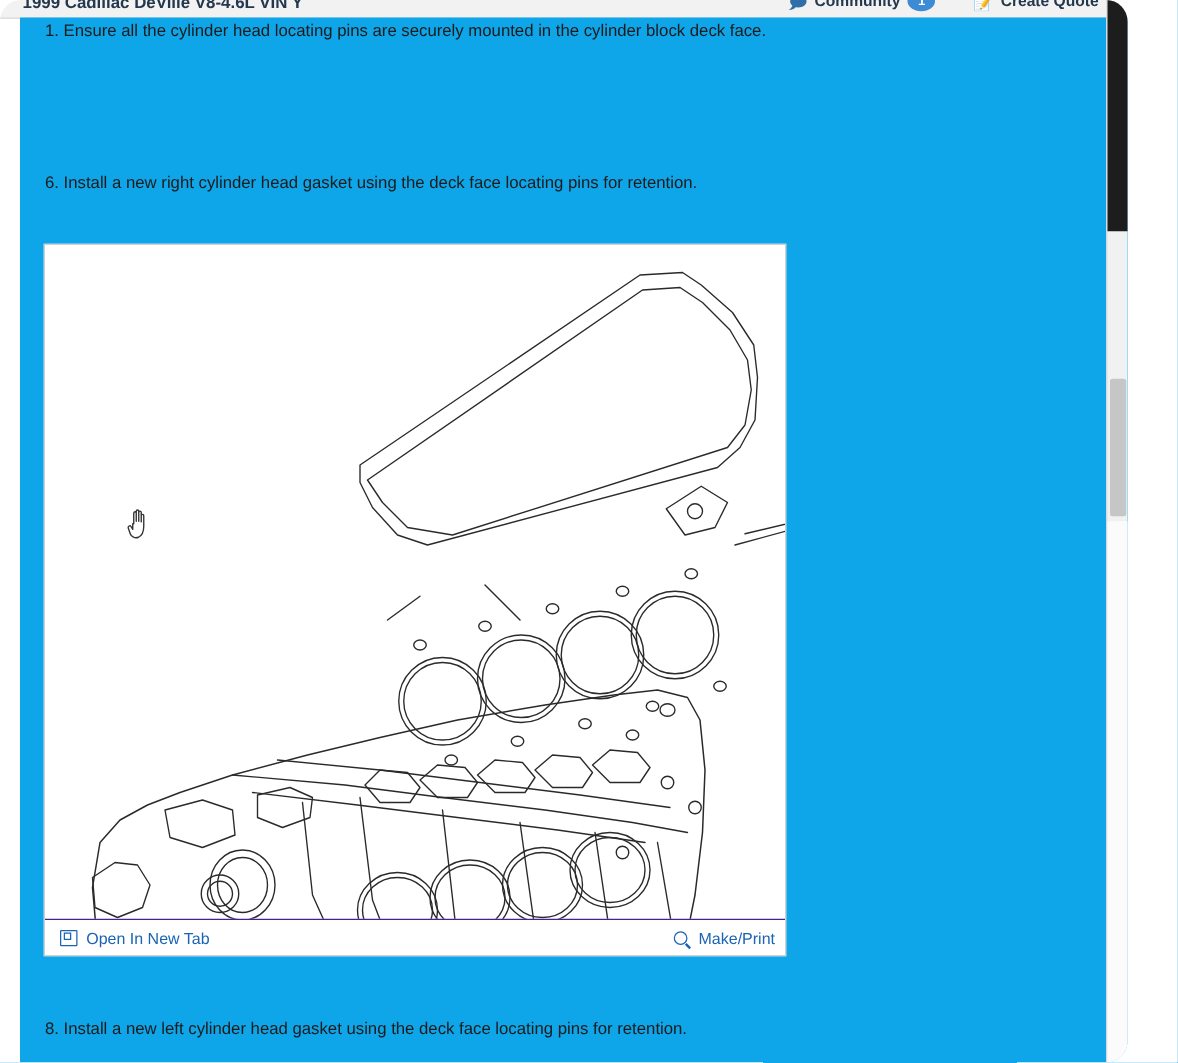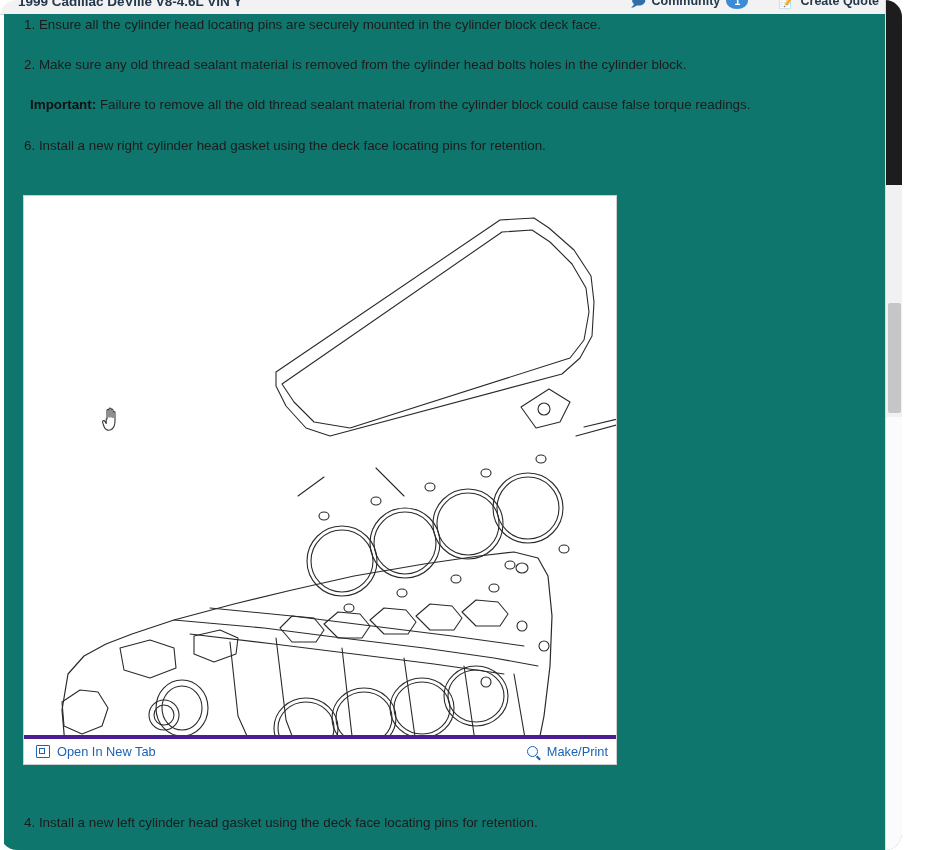--- a/index.html
+++ b/index.html
@@ -70,24 +70,24 @@
     color: #ffffff;
     font-size: 10.5px;
     font-weight: bold;
     padding: 0 3px;
   }
 
   
   .content {
     position: absolute;
     top: 14px;
-    left: 4px;
+    left: 16px;
     width: 925px;
     height: 836px;
-    background: #0f766e;
+    background: #0ea5e9;
   }
 
   .para {
     font-size: 13.4px;
     color: #1b1b1b;
     line-height: 1.45;
     margin: 0;
     padding: 0 20px;
   }
   .p1 { position: absolute; top: 1px; left: 0; }
@@ -117,21 +117,21 @@
     overflow: hidden;
   }
   .figure-image svg { display: block; }
 
   .figure-toolbar {
     position: absolute;
     left: 0;
     bottom: 0;
     width: 592px;
     height: 29px;
-    border-top: 4px solid #4c1d95;
+    border-top: 1px solid #4c1d95;
     box-sizing: border-box;
     display: flex;
     align-items: center;
     justify-content: space-between;
     padding: 0 8px 0 12px;
     background: #ffffff;
   }
   .tool-link {
     display: flex;
     align-items: center;
@@ -241,25 +241,21 @@
       <div class="hdr-action">
         <span class="hdr-icon">📝</span>
         <span>Create Quote</span>
       </div>
     </div>
   </div>
 
   <div class="content">
 
     <p class="para p1">1. Ensure all the cylinder head locating pins are securely mounted in the cylinder block deck face.</p>
-    <p class="para p2">2. Make sure any old thread sealant material is removed from the cylinder head bolts holes in the cylinder block.</p>
-
-    <p class="para p3">
-      <span class="imp-label">Important:</span><span> Failure to remove all the old thread sealant material from the cylinder block could cause false torque readings.</span>
-    </p>
+
 
     <p class="para p4">6. Install a new right cylinder head gasket using the deck face locating pins for retention.</p>
 
     <div class="figure-card">
       <div class="figure-image">
         <svg width="592" height="540" viewBox="0 0 592 540" xmlns="http://www.w3.org/2000/svg">
           <rect x="0" y="0" width="592" height="540" fill="#ffffff"></rect>
           <g fill="none" stroke="#2a2a2a" stroke-width="1.1" stroke-linejoin="round" stroke-linecap="round">
 
             <path d="M262 166 L486 14 L520 12 L535 22 L560 44 L577 70 L580 96 L578 130 L566 152 L548 168 L316 230 L292 222 L272 200 L262 180 Z" transform="translate(-10,10)"></path>
@@ -372,21 +368,21 @@
           <span class="newtab-glyph"></span>
           <span>Open In New Tab</span>
         </a>
         <a class="tool-link">
           <span class="mag-glyph"></span>
           <span>Make/Print</span>
         </a>
       </div>
     </div>
 
-    <p class="para p5">4. Install a new left cylinder head gasket using the deck face locating pins for retention.</p>
+    <p class="para p5">8. Install a new left cylinder head gasket using the deck face locating pins for retention.</p>
   </div>
 
   <div class="cursor">
     <svg width="22" height="26" viewBox="0 0 22 26" xmlns="http://www.w3.org/2000/svg">
       <path d="M6 13 L6 4.5 C6 3.1 8 3.1 8 4.5 L8 11 L8 3 C8 1.6 10 1.6 10 3 L10 11 L10 4 C10 2.6 12 2.6 12 4 L12 11.5 L12 6.5 C12 5.2 14 5.2 14 6.5 L14 15 C14 19.5 12.5 22.5 9.8 23.8 C7 25 4 23.5 3.2 21 L1.6 16.4 C1.1 15 3 13.9 3.8 15.2 L5.2 17.5 L5.2 13 Z" fill="none" stroke="#333333" stroke-width="1.1" stroke-linejoin="round"></path>
     </svg>
   </div>
 
   <div class="scrollbar">
     <div class="scroll-top-dark"></div>

